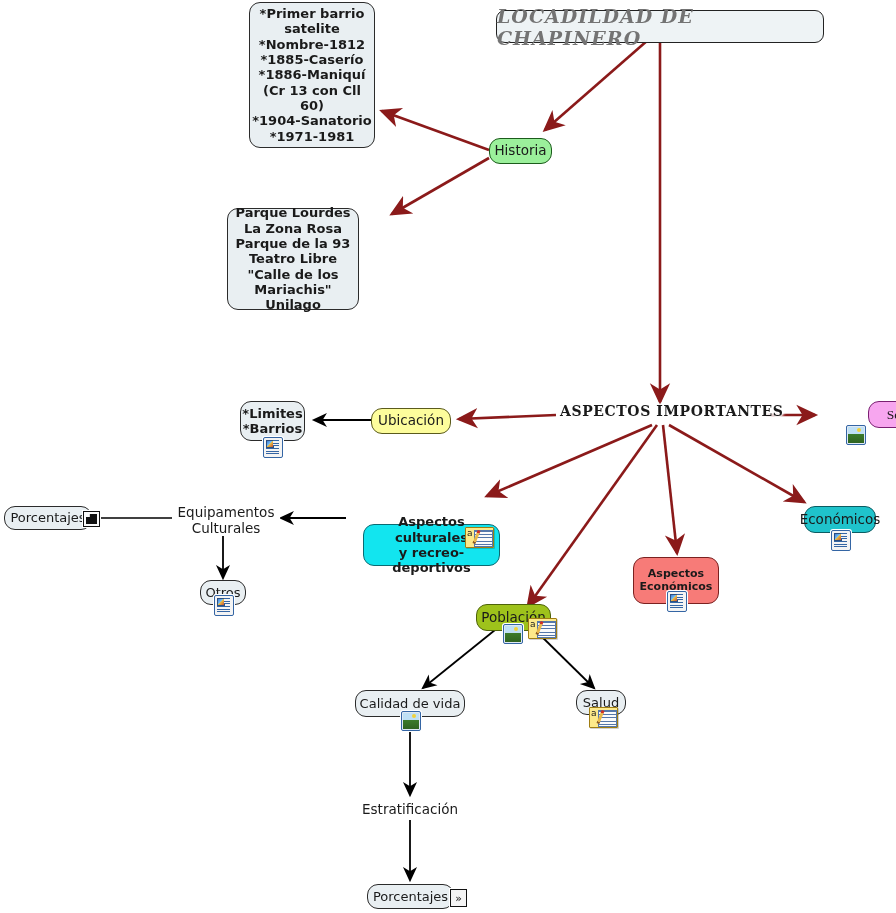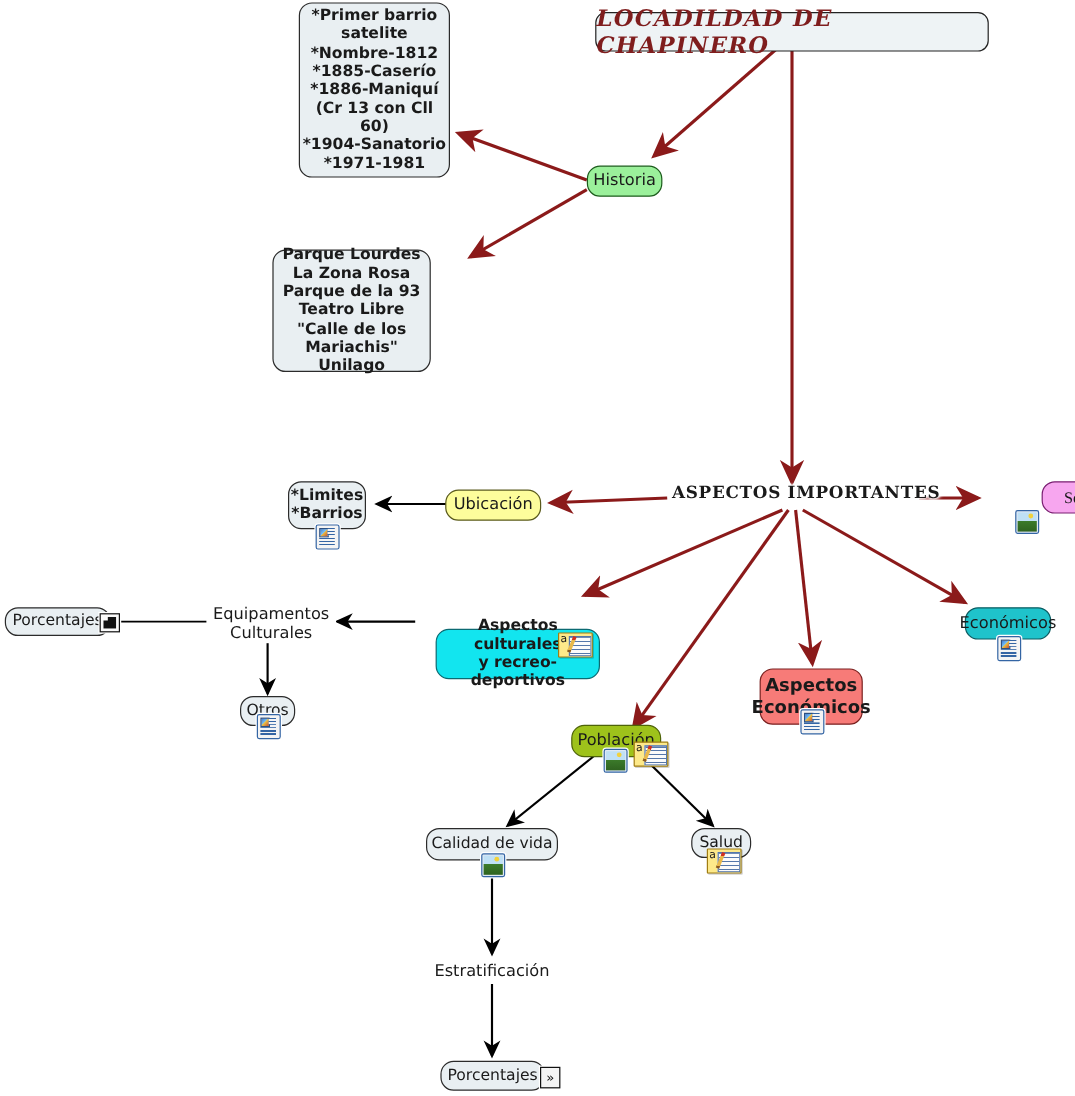--- a/index.html
+++ b/index.html
@@ -19,21 +19,21 @@
   .c-yellow{background:#fdfd9c;border-color:#5b5b1d;}
   .c-pink{background:#f7a6ef;border-color:#7a1f72;}
   .c-cyan{background:#12e5ef;border-color:#0b6a72;}
   .c-teal{background:#1fc3cb;border-color:#0b5c62;}
   .c-red{background:#f77b78;border-color:#7a2120;}
   .c-olive{background:#9ec21b;border-color:#4e6309;}
 
   .title-node{position:absolute;background:#eef3f5;border:1.6px solid #222;
     border-radius:9px;display:flex;align-items:center;justify-content:center;
     font-family:"DejaVu Serif","Liberation Serif",serif;font-weight:bold;
-    font-style:italic;font-size:19px;letter-spacing:1px;color:#7f1d1d;z-index:6;}
+    font-style:italic;font-size:19px;letter-spacing:1px;color:#737373;z-index:6;}
 
   .hub-label{position:absolute;font-family:"DejaVu Serif","Liberation Serif",serif;
     font-weight:bold;font-size:14px;letter-spacing:.6px;color:#1a1a1a;
     white-space:nowrap;z-index:6;
     text-shadow:1px 0 2px #fff,-1px 0 2px #fff,0 1px 2px #fff,0 -1px 2px #fff,
                 2px 0 3px #fff,-2px 0 3px #fff;}
 
   .plainlabel{position:absolute;font-size:13.5px;color:#1a1a1a;text-align:center;
     line-height:1.2;white-space:pre-line;z-index:6;background:#fff;}
 
@@ -197,21 +197,21 @@
   </div>
 
   <div class="node c-teal" style="left:804px;top:506px;width:72px;height:27px;">Económicos</div>
   <div class="icon" style="left:831px;top:530px;">
     <div class="doc-icon">
         <div class="lines"></div>
         <div class="lines2"></div>
       </div>
   </div>
 
-  <div class="node c-red multiline" style="left:633px;top:557px;width:86px;height:47px;font-size:15px;">Aspectos
+  <div class="node c-red multiline" style="left:633px;top:557px;width:86px;height:47px;font-size:11px;">Aspectos
 Económicos</div>
   <div class="icon" style="left:667px;top:591px;">
     <div class="doc-icon">
         <div class="lines"></div>
         <div class="lines2"></div>
       </div>
   </div>
 
   <div class="node c-olive" style="left:476px;top:604px;width:75px;height:27px;">Población</div>
   <div class="icon" style="left:503px;top:624px;">

